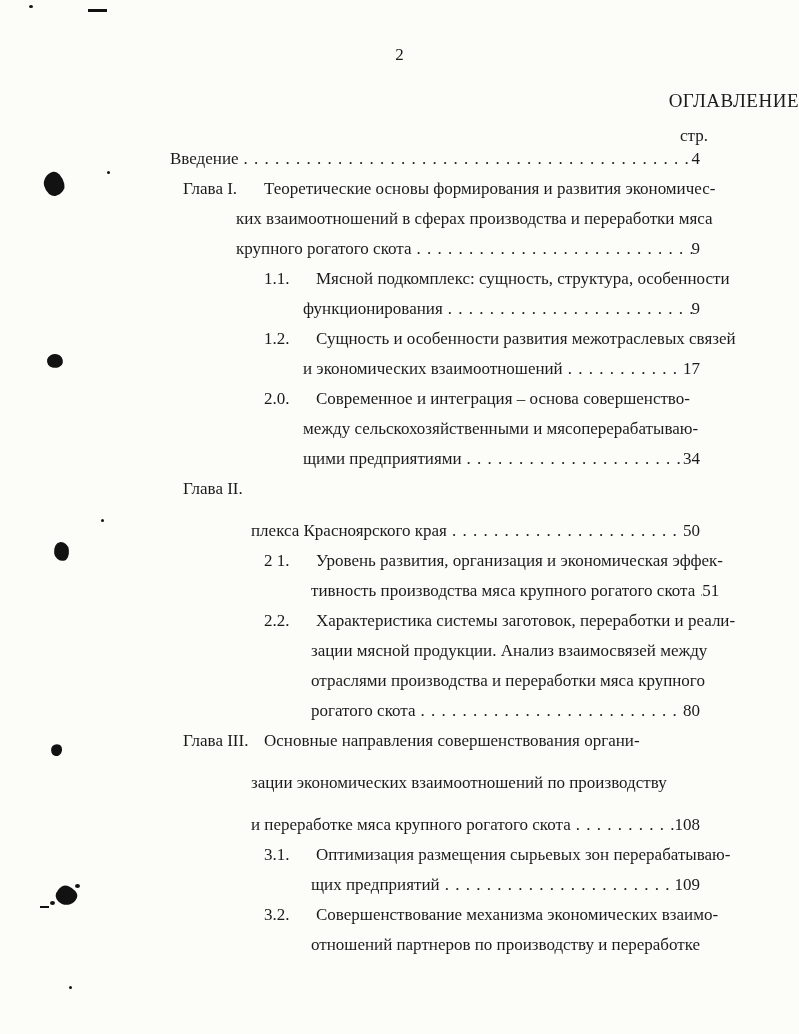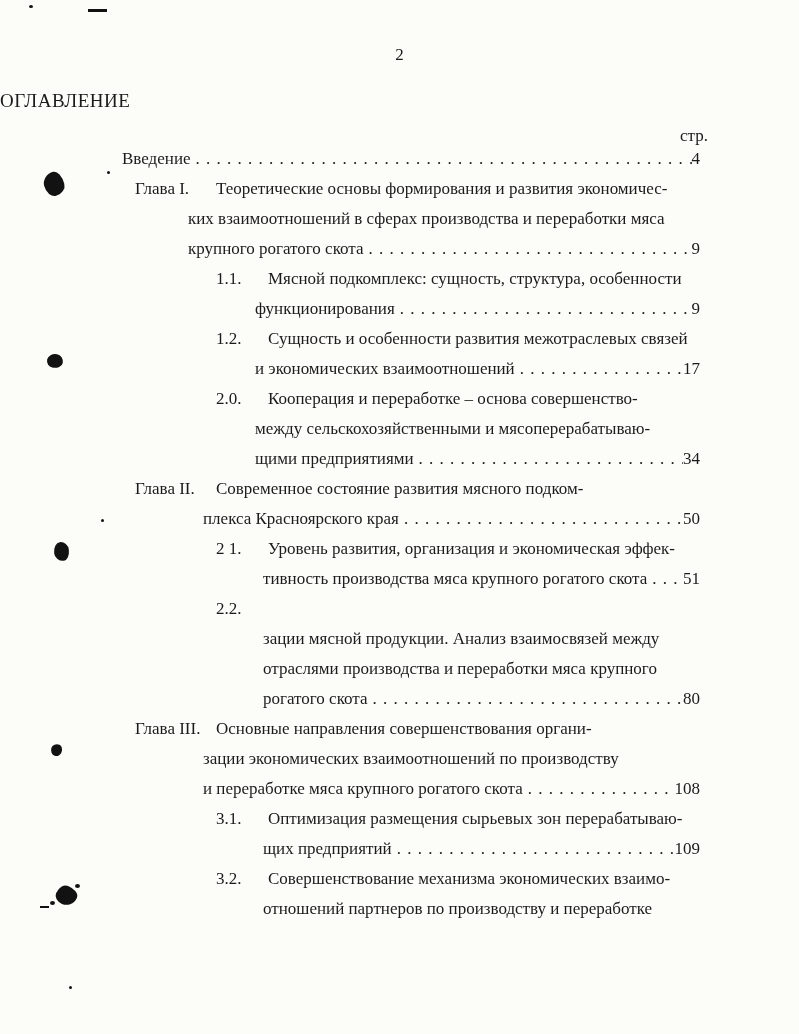--- a/index.html
+++ b/index.html
@@ -15,37 +15,38 @@
     position: absolute;
     top: 45px; left: 0;
     width: 799px;
     text-align: center;
     font-size: 17px;
   }
   .doc-title {
     position: absolute;
     top: 90px; left: 0;
     width: 799px;
-    text-align: left;
+    text-align: right;
     font-size: 19px;
     letter-spacing: 0.5px;
   }
   .col-header {
     position: absolute;
     top: 126px;
     left: 8px;
     width: 700px;
     text-align: right;
     font-size: 17px;
   }
   .toc {
     position: absolute;
     top: 149px;
     left: 0;
     width: 700px;
+    padding-left: 48px;
   }
   .row {
     display: flex;
     align-items: baseline;
     height: 30px;
     font-size: 17px;
     white-space: nowrap;
   }
   .row .label { flex: 0 0 auto; margin-left: 13px; }
   .row .text  { flex: 0 0 auto; }
@@ -58,21 +59,21 @@
   }
   .row .dots::after {
     content: ". . . . . . . . . . . . . . . . . . . . . . . . . . . . . . . . . . . . . . . . . . . . . . . . . . . . . . . . . . . . . . . . . . . . . . . . . . . . . . . . . . . . . . . .";
     letter-spacing: 1px;
   }
   .row .pagenum { flex: 0 0 auto; }
 
   .t-chapter        { margin-left: 122px; }
   .t-chapter .label { min-width: 81px; }
   .t-chapter-cont   { margin-left: 188px; }
-  .t-chapter-cont2  { margin-left: 203px; }
+  .t-chapter-cont2  { margin-left: 203px; margin-top: 12px; }
   .t-section        { margin-left: 203px; }
   .t-section .label { min-width: 52px; }
   .t-section-cont   { margin-left: 255px; }
   .t-section-cont2  { margin-left: 263px; }
 
   .blob {
     position: absolute;
     background: #121212;
   }
 </style>
@@ -123,37 +124,36 @@
 
   </div>
     <div class="row t-section-cont">
 
     <span class="text">и экономических взаимоотношений</span>
     <span class="dots"></span>
     <span class="pagenum">17</span>
   </div>
     <div class="row t-section">
     <span class="label">2.0.</span>
-    <span class="text">Кооперация и переработке – основа совершенство-</span>
+    <span class="text">Современное и интеграция – основа совершенство-</span>
 
   </div>
     <div class="row t-section-cont">
 
     <span class="text">между сельскохозяйственными и мясоперерабатываю-</span>
 
   </div>
     <div class="row t-section-cont">
 
     <span class="text">щими предприятиями</span>
     <span class="dots"></span>
     <span class="pagenum">34</span>
   </div>
     <div class="row t-chapter">
     <span class="label">Глава II.</span>
-    <span class="text">Современное состояние развития мясного подком-</span>
 
   </div>
     <div class="row t-chapter-cont2">
 
     <span class="text">плекса Красноярского края</span>
     <span class="dots"></span>
     <span class="pagenum">50</span>
   </div>
     <div class="row t-section">
     <span class="label">2 1.</span>
@@ -161,20 +161,21 @@
 
   </div>
     <div class="row t-section-cont2">
 
     <span class="text">тивность производства мяса крупного рогатого скота</span>
     <span class="dots"></span>
     <span class="pagenum">51</span>
   </div>
     <div class="row t-section">
     <span class="label">2.2.</span>
+    <span class="text">Характеристика системы заготовок, переработки и реали-</span>
 
   </div>
     <div class="row t-section-cont2">
 
     <span class="text">зации мясной продукции. Анализ взаимосвязей между</span>
 
   </div>
     <div class="row t-section-cont2">
 
     <span class="text">отраслями производства и переработки мяса крупного</span>

